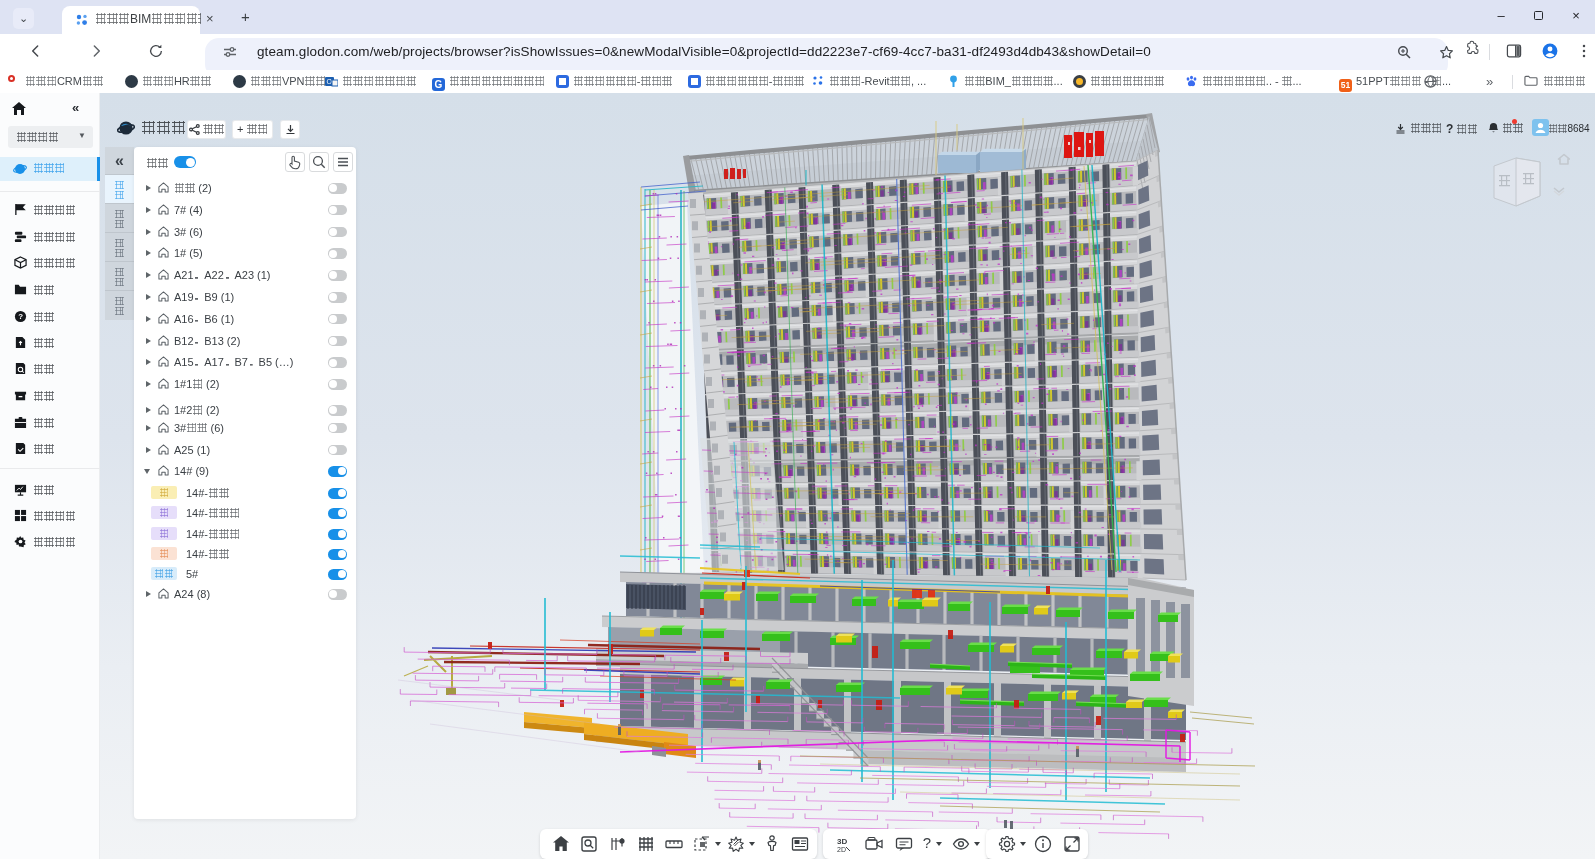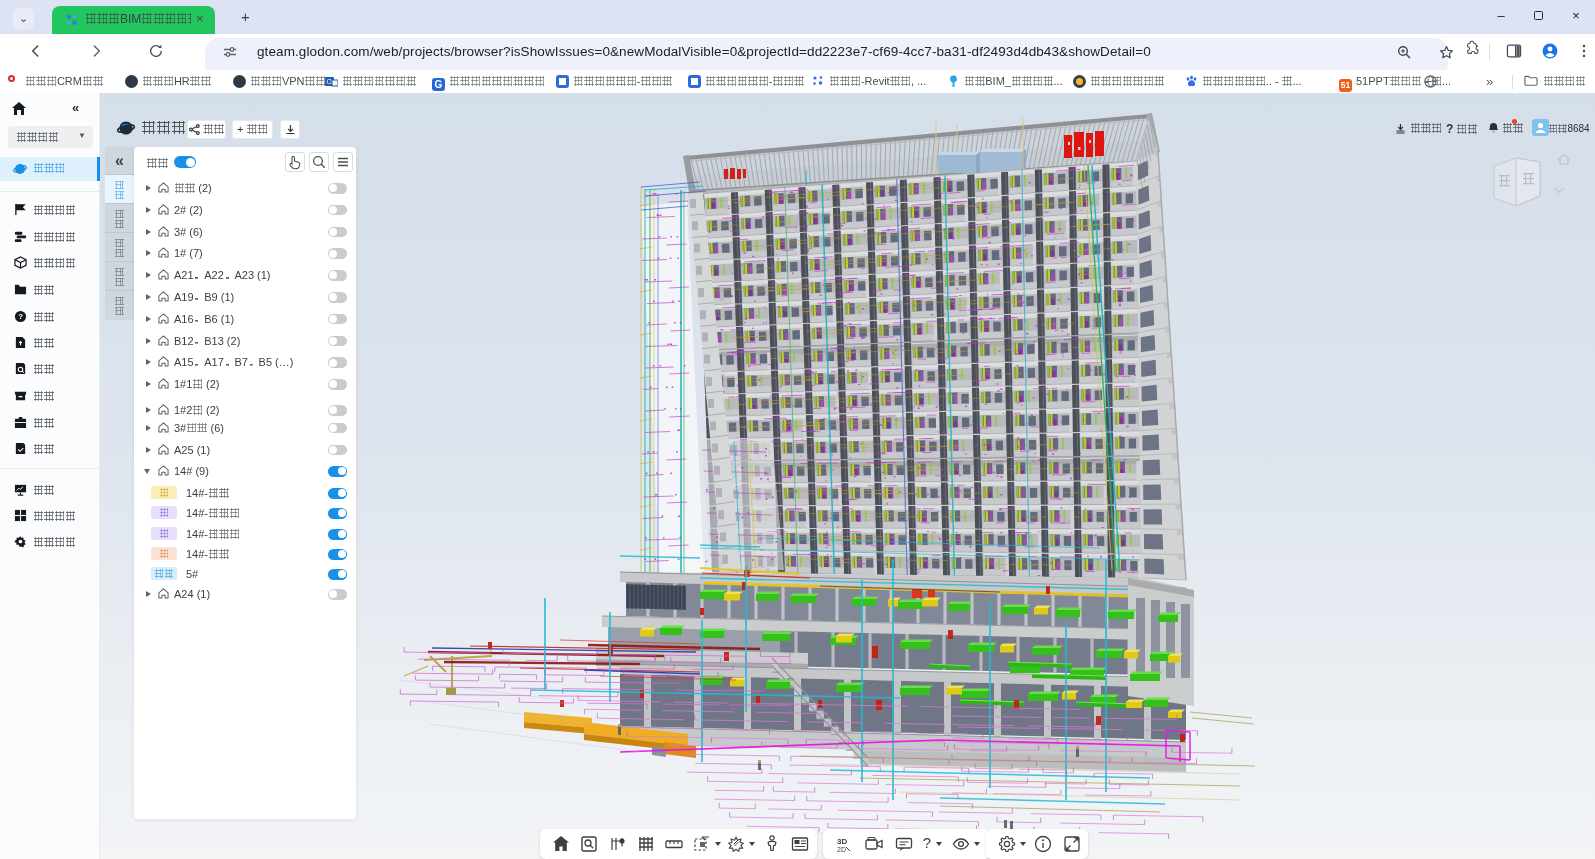--- a/index.html
+++ b/index.html
@@ -6,21 +6,21 @@
 linear-gradient(currentColor,currentColor) 0 8%/100% 7.5% no-repeat,
 linear-gradient(currentColor,currentColor) 8% 47%/84% 7% no-repeat,
 linear-gradient(currentColor,currentColor) 0 88%/100% 7.5% no-repeat,
 linear-gradient(currentColor,currentColor) 15% 0/7% 100% no-repeat,
 linear-gradient(currentColor,currentColor) 55% 0/6.5% 100% no-repeat,
 linear-gradient(currentColor,currentColor) 89% 0/7% 100% no-repeat}
 .cd{background:linear-gradient(currentColor,currentColor) 20% 80%/30% 18% no-repeat;opacity:.8}
 .abs{position:absolute}
 
 #tabstrip{position:absolute;left:0;top:0;width:1595px;height:34px;background:#dee3f3}
-#tab{position:absolute;left:52px;top:6px;width:163px;height:28px;background:#22c55e;border-radius:8px 8px 0 0;font-size:12px;color:#3c4043}
+#tab{position:absolute;left:62px;top:6px;width:138px;height:28px;background:#ffffff;border-radius:8px 8px 0 0;font-size:12px;color:#3c4043}
 #tabchev{position:absolute;left:13px;top:8px;width:21px;height:21px;border-radius:5px;background:#e8ebf8;color:#41464b;text-align:center;font-size:11px;line-height:20px}
 .wbtn{position:absolute;top:0;width:14px;height:34px;color:#202124;font-size:13px;text-align:center;line-height:32px}
 
 #addr{position:absolute;left:0;top:34px;width:1595px;height:36px;background:#fff}
 #omni{position:absolute;left:205px;top:4px;width:1243px;height:40px;border-radius:14px;background:#eef1fb;color:#202124;font-size:13.5px;line-height:28px}
 .navic{position:absolute;top:3px;width:28px;height:28px;color:#5f6368;font-size:15px;text-align:center;line-height:28px}
 
 #bmbar{position:absolute;left:0;top:70px;width:1595px;height:23px;background:#fff;font-size:11px;color:#474c51}
 .bm{position:absolute;top:0;height:23px;line-height:23px;white-space:nowrap}
 .fav{display:inline-block;width:13px;height:13px;border-radius:3px;vertical-align:-2.5px;margin-right:4px}
@@ -632,41 +632,41 @@
           <span class="ttext"><i class="cn"></i><i class="cn"></i> (2)</span>
           <span class="tog">
             <i></i>
           </span>
         </div>
 <div class="trow" style="top:51.8px">
           <span class="tarrow"></span>
           <svg class="home" viewBox="0 0 12 12">
             <path d="M6 1l5 4.2V11H7.8V7.8H4.2V11H1V5.2z" fill="none" stroke="#5a6066" stroke-width="1.1" stroke-linejoin="round"></path>
           </svg>
-          <span class="ttext">2# (2)</span>
+          <span class="ttext">7# (4)</span>
           <span class="tog">
             <i></i>
           </span>
         </div>
 <div class="trow" style="top:73.6px">
           <span class="tarrow"></span>
           <svg class="home" viewBox="0 0 12 12">
             <path d="M6 1l5 4.2V11H7.8V7.8H4.2V11H1V5.2z" fill="none" stroke="#5a6066" stroke-width="1.1" stroke-linejoin="round"></path>
           </svg>
           <span class="ttext">3# (6)</span>
           <span class="tog">
             <i></i>
           </span>
         </div>
 <div class="trow" style="top:95.39999999999999px">
           <span class="tarrow"></span>
           <svg class="home" viewBox="0 0 12 12">
             <path d="M6 1l5 4.2V11H7.8V7.8H4.2V11H1V5.2z" fill="none" stroke="#5a6066" stroke-width="1.1" stroke-linejoin="round"></path>
           </svg>
-          <span class="ttext">1# (7)</span>
+          <span class="ttext">1# (5)</span>
           <span class="tog">
             <i></i>
           </span>
         </div>
 <div class="trow" style="top:117.19999999999999px">
           <span class="tarrow"></span>
           <svg class="home" viewBox="0 0 12 12">
             <path d="M6 1l5 4.2V11H7.8V7.8H4.2V11H1V5.2z" fill="none" stroke="#5a6066" stroke-width="1.1" stroke-linejoin="round"></path>
           </svg>
           <span class="ttext">A21<i class="cn cd"></i>A22<i class="cn cd"></i>A23 (1)</span>
@@ -797,21 +797,21 @@
           <span class="ttext" style="left:52px">5#</span>
           <span class="tog on">
             <i></i>
           </span>
         </div>
 <div class="trow" style="top:436px">
           <span class="tarrow"></span>
           <svg class="home" viewBox="0 0 12 12">
             <path d="M6 1l5 4.2V11H7.8V7.8H4.2V11H1V5.2z" fill="none" stroke="#5a6066" stroke-width="1.1" stroke-linejoin="round"></path>
           </svg>
-          <span class="ttext">A24 (1)</span>
+          <span class="ttext">A24 (8)</span>
           <span class="tog">
             <i></i>
           </span>
         </div>
 </div>
 <div class="tbar" style="left:440px;width:277px">
 <svg class="ti" style="left:11px" viewBox="0 0 20 20">
           <path d="M10 2l8 6.5h-2.2V17h-4.2v-4.5H8.4V17H4.2V8.5H2z" fill="#3c4044"></path>
         </svg>
 <svg class="ti" style="left:39px" viewBox="0 0 20 20">

